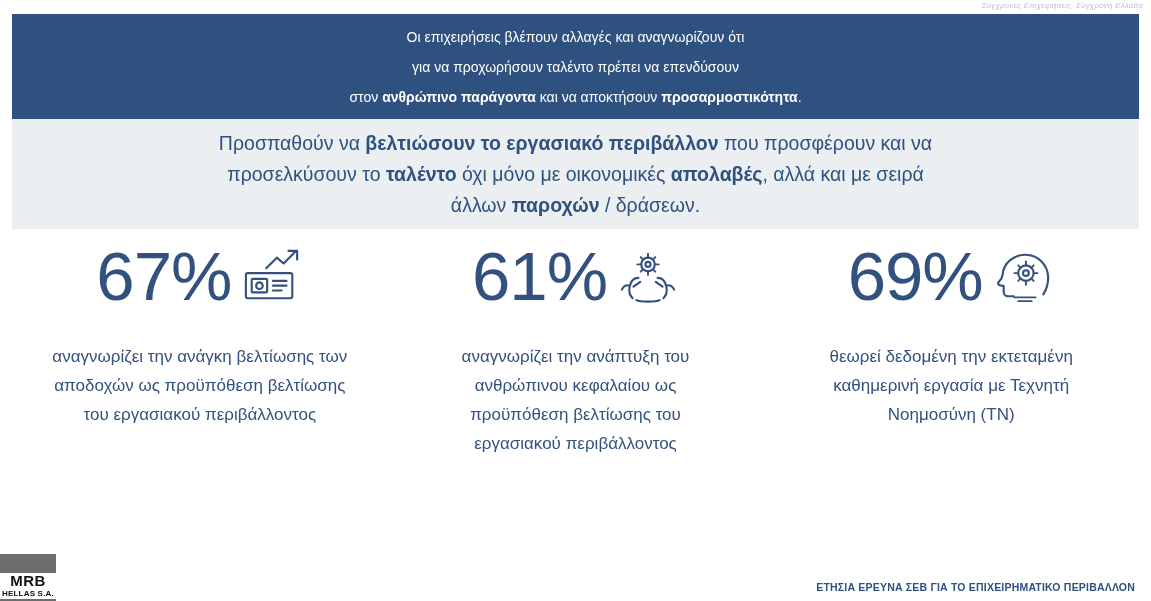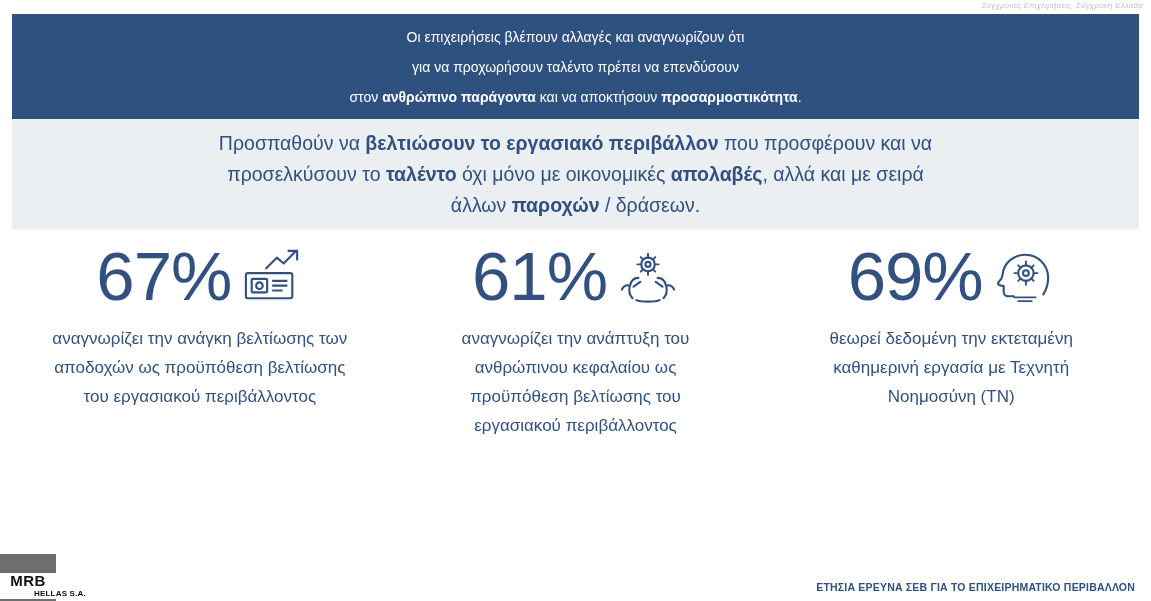--- a/index.html
+++ b/index.html
@@ -98,21 +98,21 @@
   }
   .pct {
     font-size: 69px;
     color: #33517e;
     font-weight: 400;
     line-height: 1;
     letter-spacing: -1px;
   }
   .stat-icon { width: 62px; height: 58px; display: block; }
   .stat-text {
-    margin-top: 12px;
+    margin-top: 30px;
     color: #33517e;
     font-size: 17px;
     line-height: 29px;
     text-align: center;
     max-width: 300px;
   }
 
   
   .mrb-logo {
     position: absolute;
@@ -140,21 +140,20 @@
   }
   .mrb-logo .sub {
     position: absolute;
     left: 0; top: 35px;
     width: 56px;
     text-align: center;
     font-size: 8px;
     font-weight: 700;
     color: #111;
     letter-spacing: .2px;
-    padding-left: 32px;
   }
   .mrb-logo .rule {
     position: absolute;
     left: 0; top: 45px;
     width: 56px; height: 2px;
     background: #6e6e6e;
   }
   .footer-note {
     position: absolute;
     right: 16px;

